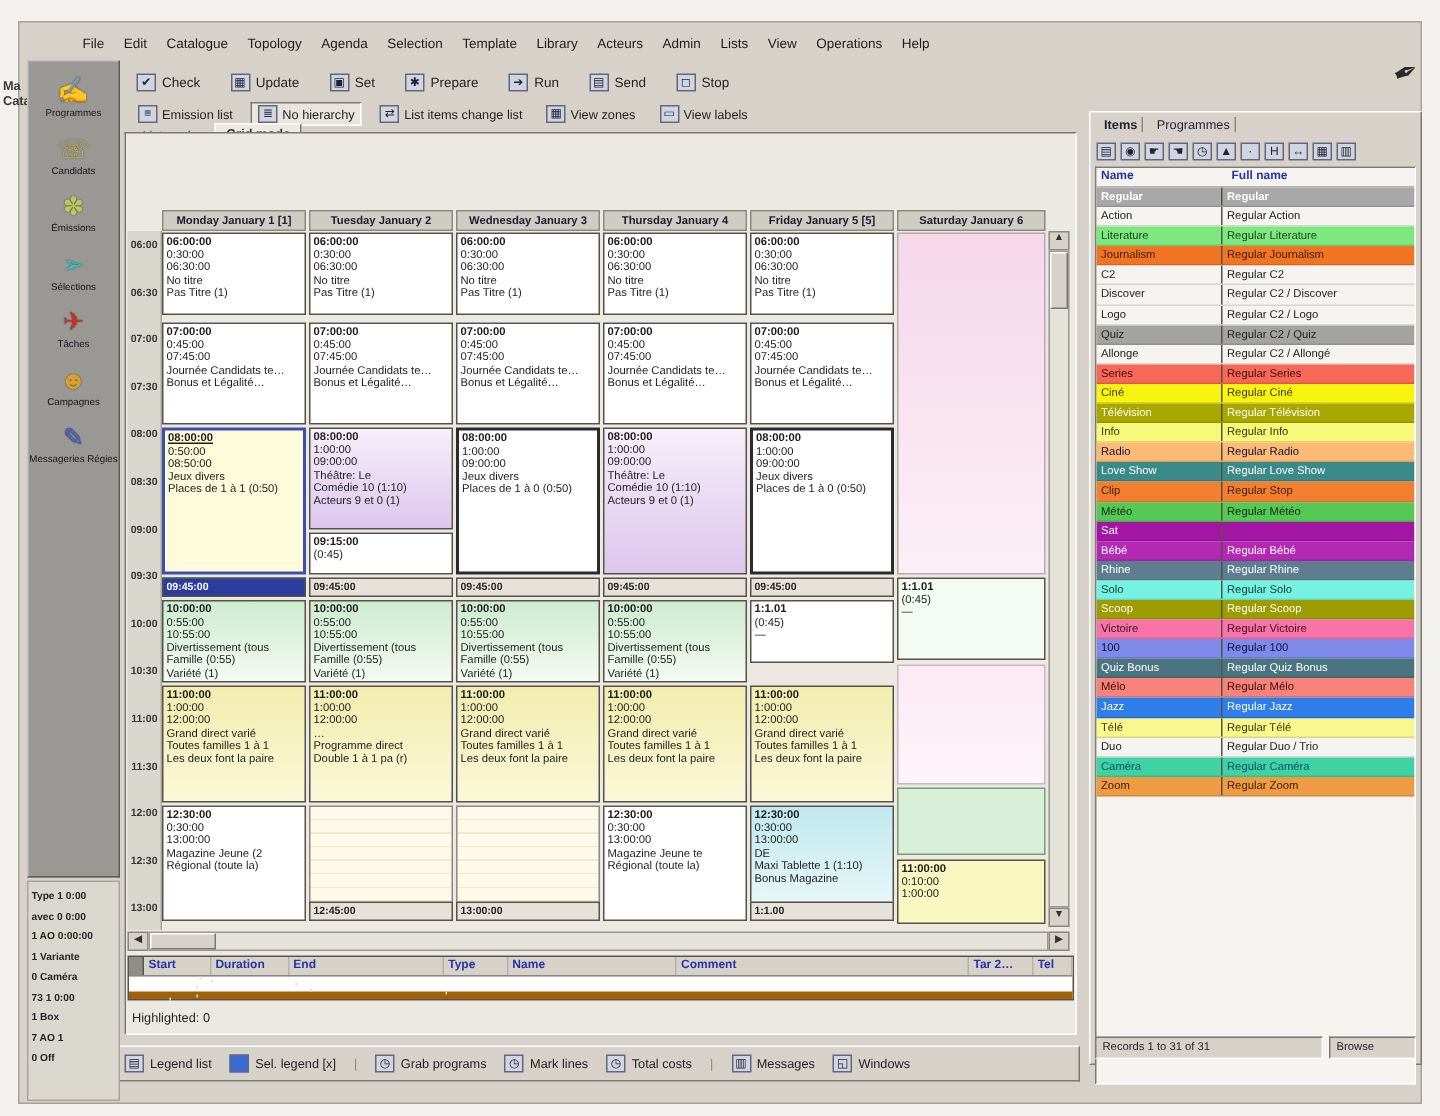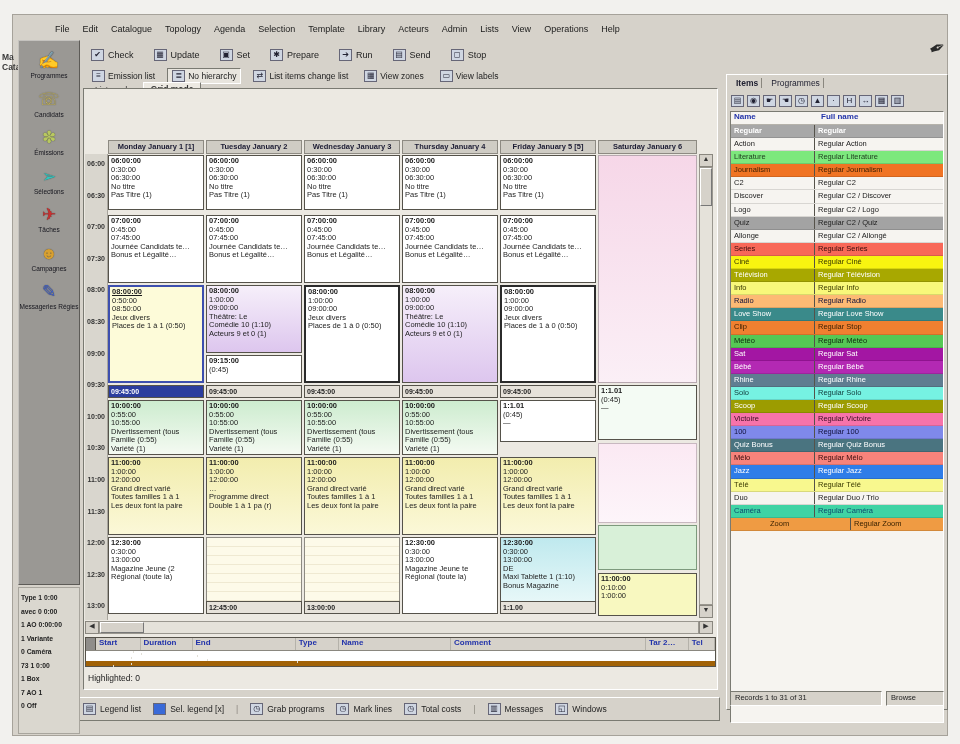--- a/index.html
+++ b/index.html
@@ -673,21 +673,21 @@
           <div class="c2">Regular Love Show</div>
         </div>
         <div class="rp-row" style="background: rgb(240, 128, 48); color: rgb(58, 29, 0);">
           <div class="c1">Clip</div>
           <div class="c2">Regular Stop</div>
         </div>
         <div class="rp-row" style="background: rgb(85, 200, 85); color: rgb(13, 42, 13);">
           <div class="c1">Météo</div>
           <div class="c2">Regular Météo</div>
         </div>
-        <div class="rp-row" style="background: rgb(163, 22, 163); color: rgb(255, 255, 255);">
+        <div class="rp-row" style="background: rgb(163, 22, 163); color: rgb(255, 255, 255); flex-direction: column;">
           <div class="c1">Sat</div>
           <div class="c2">Regular Sat</div>
         </div>
         <div class="rp-row" style="background: rgb(179, 41, 179); color: rgb(255, 255, 255);">
           <div class="c1">Bébé</div>
           <div class="c2">Regular Bébé</div>
         </div>
         <div class="rp-row" style="background: rgb(95, 125, 145); color: rgb(255, 255, 255);">
           <div class="c1">Rhine</div>
           <div class="c2">Regular Rhine</div>
@@ -725,21 +725,21 @@
           <div class="c2">Regular Télé</div>
         </div>
         <div class="rp-row" style="background: rgb(246, 244, 240); color: rgb(34, 34, 34);">
           <div class="c1">Duo</div>
           <div class="c2">Regular Duo / Trio</div>
         </div>
         <div class="rp-row" style="background: rgb(63, 211, 164); color: #0c4a6e;">
           <div class="c1">Caméra</div>
           <div class="c2">Regular Caméra</div>
         </div>
-        <div class="rp-row" style="background: rgb(239, 155, 67); color: rgb(58, 34, 0); padding-left: 36px;">
+        <div class="rp-row" style="background: rgb(239, 155, 67); color: rgb(58, 34, 0);">
           <div class="c1">Zoom</div>
           <div class="c2">Regular Zoom</div>
         </div>
       </div>
   </div>
   <div id="rp-status">
     <div class="seg" style="flex:1;">Records 1 to 31 of 31</div>
     <div class="seg" style="width:58px;">Browse</div>
   </div>
 </div>

